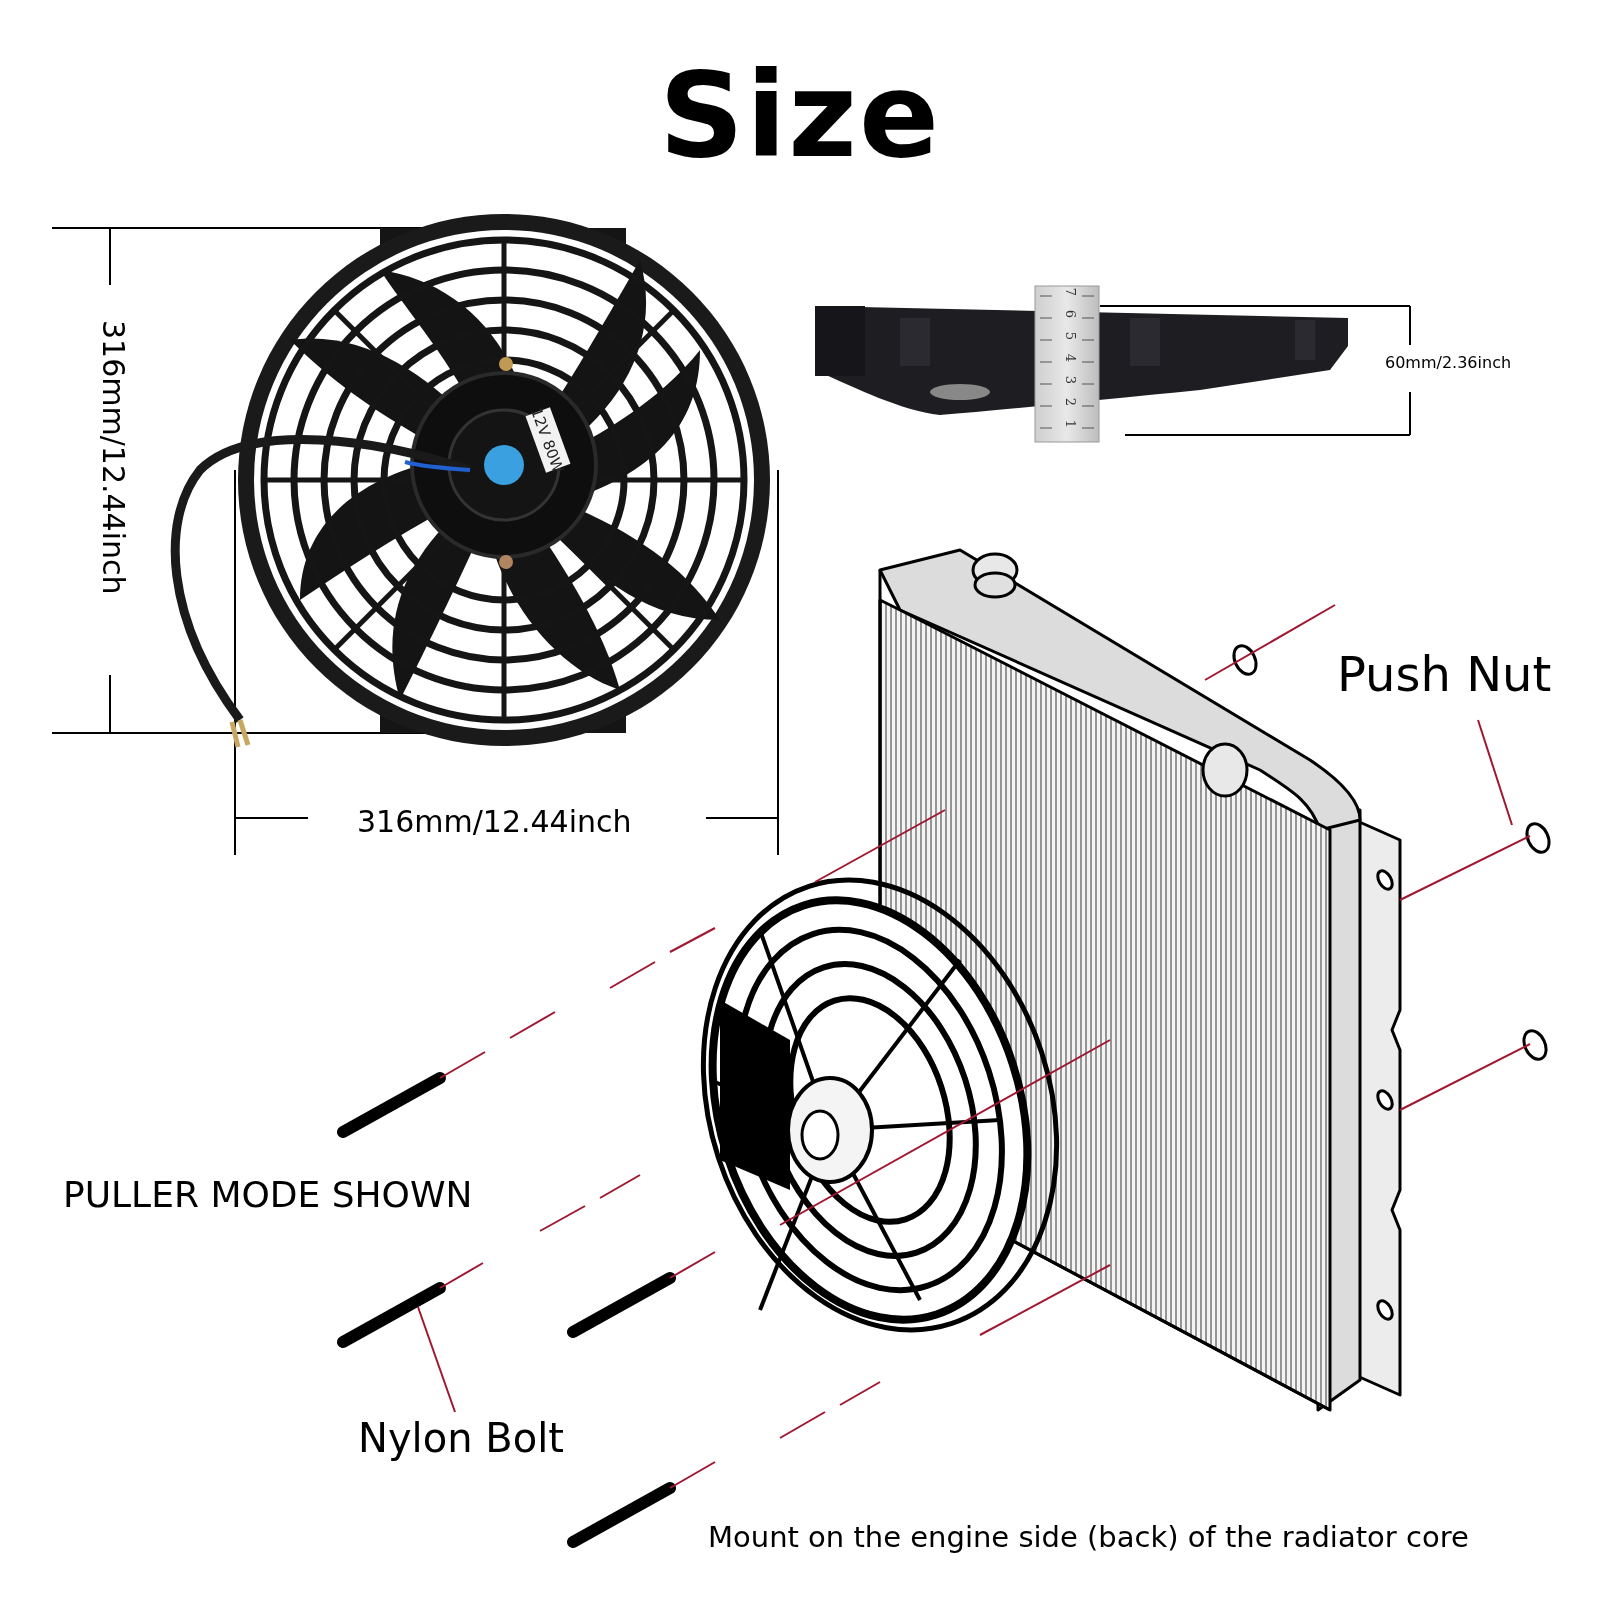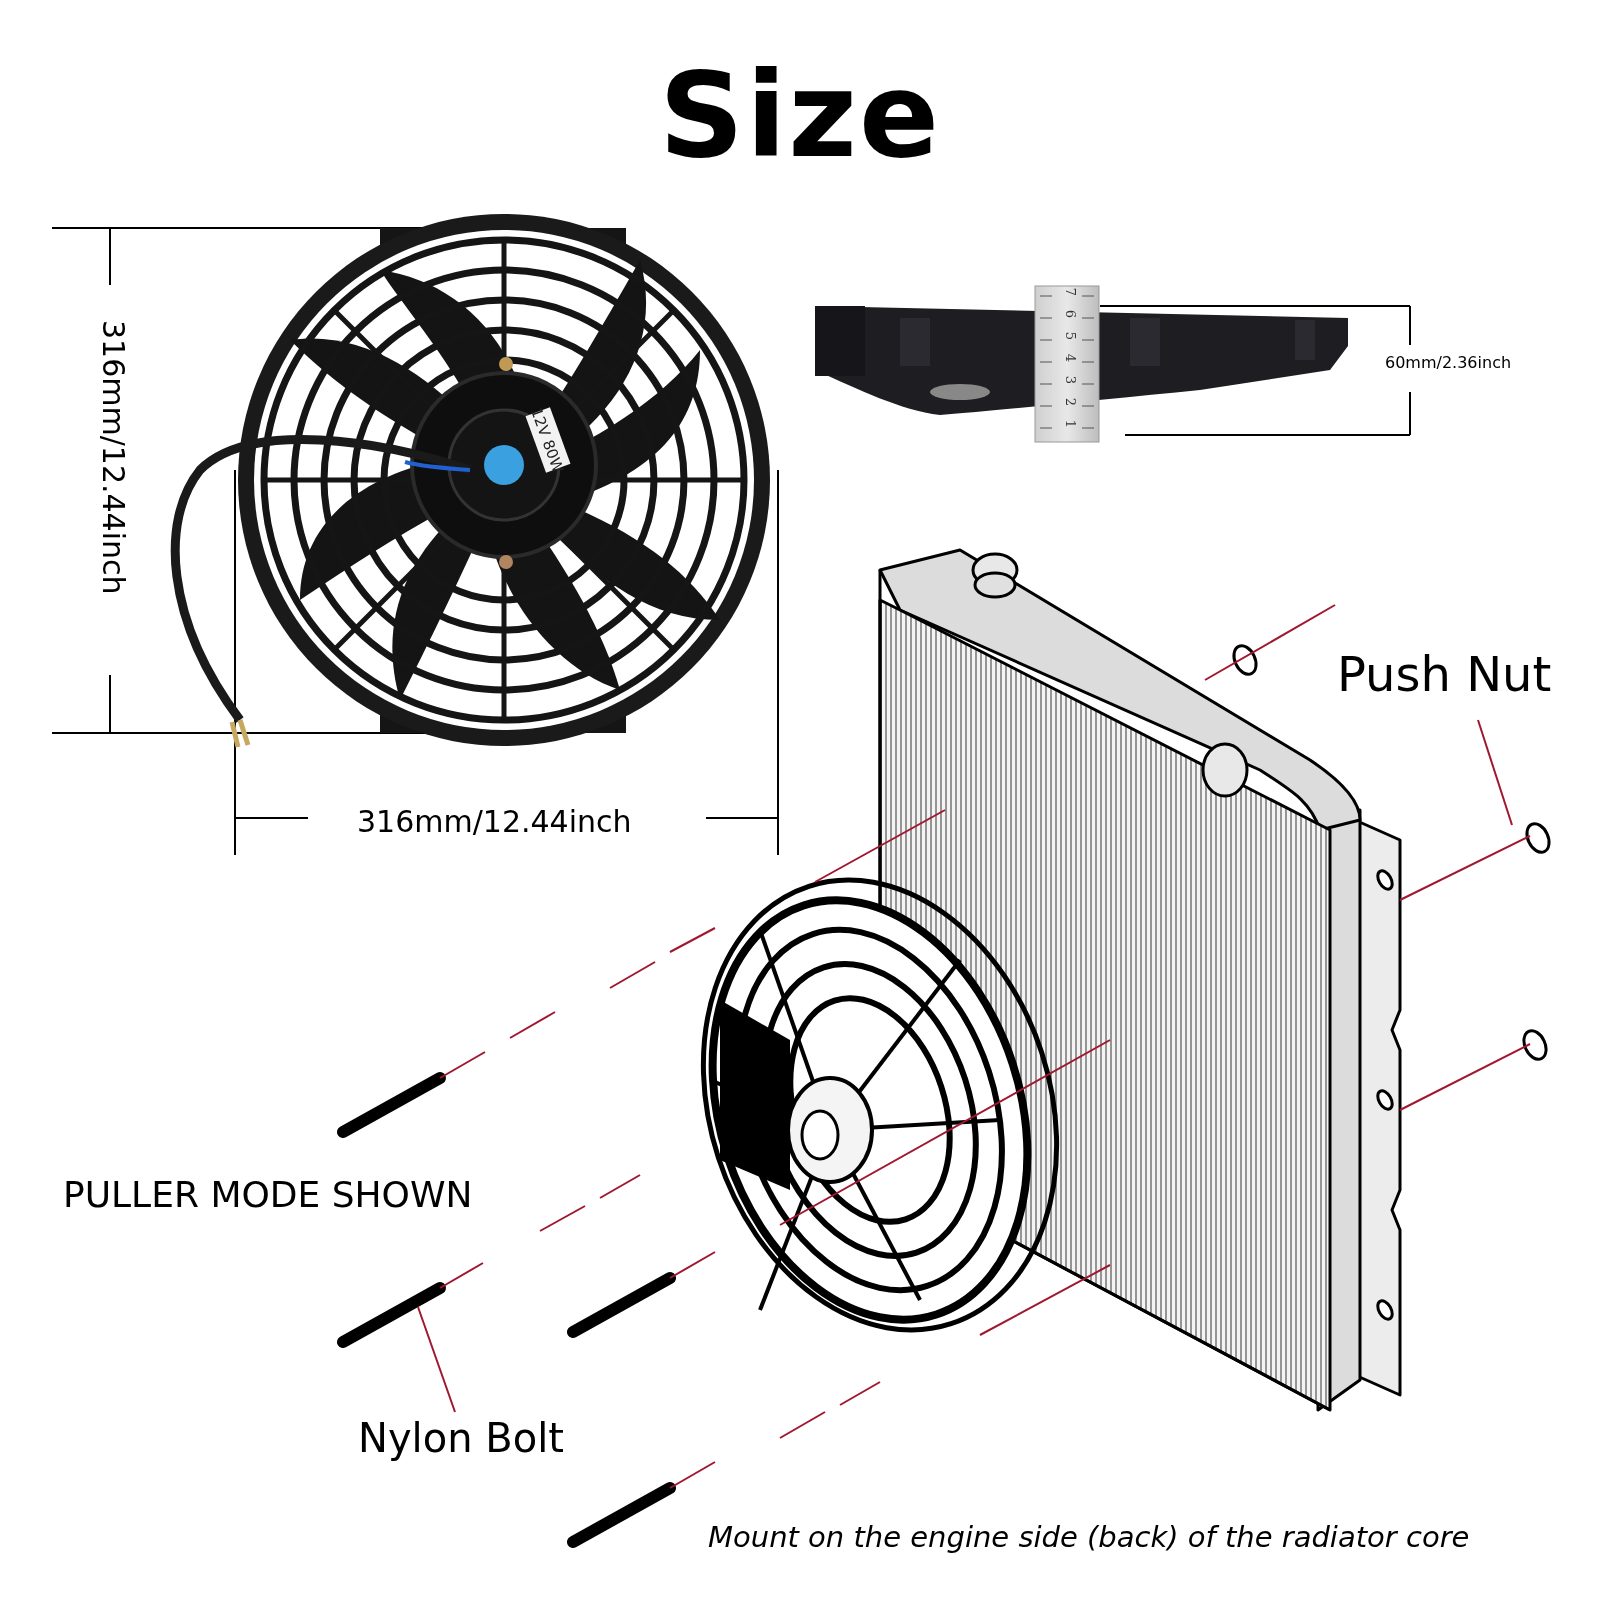--- a/index.html
+++ b/index.html
@@ -7,21 +7,21 @@
   .abs { position:absolute; }
   .title { left:0; width:1600px; top:40px; text-align:center; font-family:"DejaVu Sans", sans-serif; font-weight:bold; font-size:118px; letter-spacing:2px; line-height:150px; }
   .dim-label { font-family:"DejaVu Sans", sans-serif; font-size:30px; white-space:nowrap; line-height:1; }
   .dim-vert { left:88px; top:320px; transform-origin:left top; transform:translate(40px,0) rotate(90deg); }
   .dim-horiz { left:357px; top:807px; }
   .dim-depth { left:1385px; top:355px; font-size:16px; }
   .callout { font-family:"DejaVu Sans", sans-serif; white-space:nowrap; line-height:1; }
   .push-nut { left:1337px; top:650px; font-size:48px; }
   .puller { left:38px; top:1177px; font-size:36px;margin-left:25px; }
   .nylon { left:358px; top:1418px; font-size:40px; }
-  .mount-note { left:708px; top:1523px; font-size:29px;font-style:italic; }
+  .mount-note { left:708px; top:1523px; font-size:29px; }
   svg.layer { position:absolute; left:0; top:0; }
 </style>
 </head>
 <body>
 
 <div class="abs title">Size</div>
 
 <svg class="layer" width="1600" height="1600" viewBox="0 0 1600 1600">
   <defs>
     <pattern id="fins" width="5" height="10" patternUnits="userSpaceOnUse">

